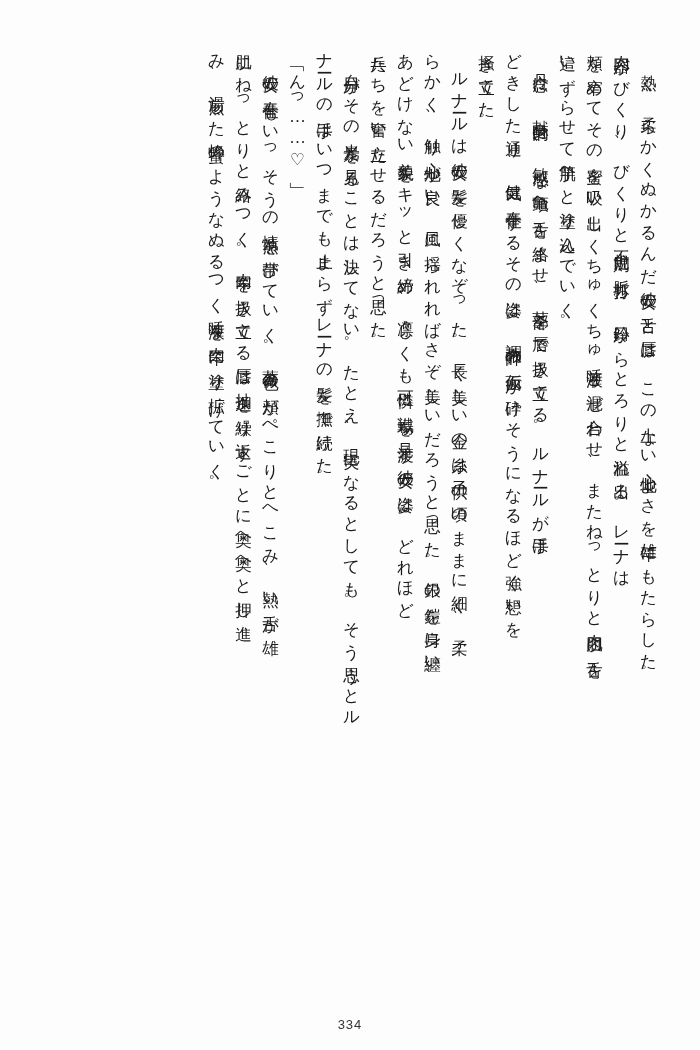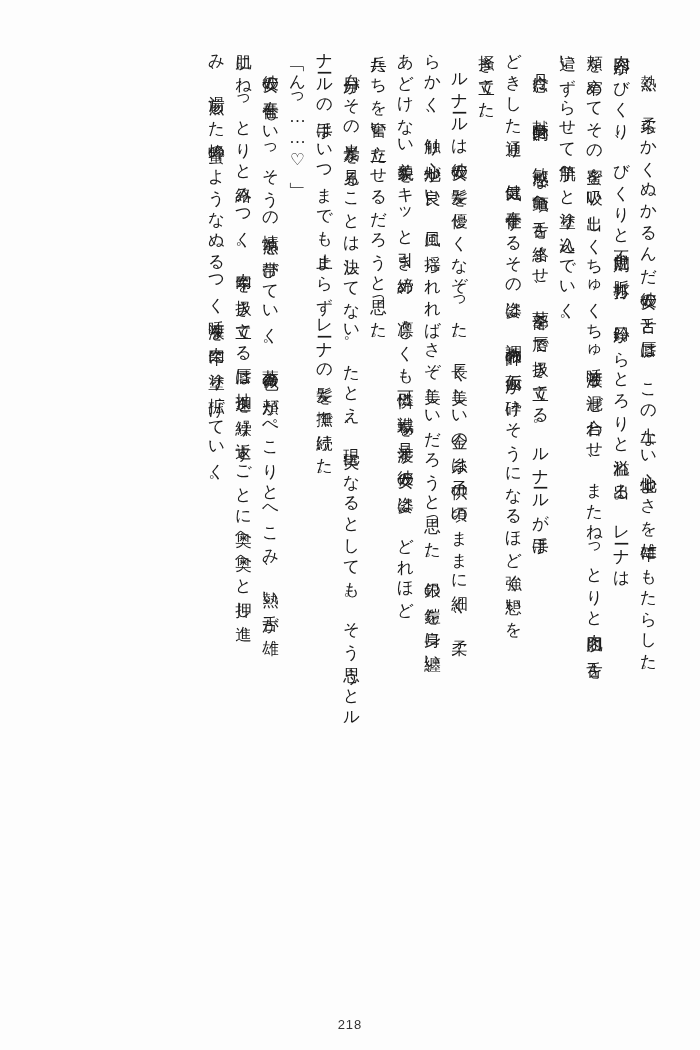--- a/index.html
+++ b/index.html
@@ -80,14 +80,14 @@
       <div class="vline">らかく、触り心地が良い。風に揺られればさぞ美しいだろうと思った。銀の鎧を身に纏い、</div>
       <div class="vline">あどけない美貌をキッと引き締め、凛々しくも可憐に戦場を見渡す彼女の姿は、どれほど</div>
       <div class="vline">兵たちを奮い立たせるだろうと思った。</div>
       <div class="vline indent">自分がその光景を見ることは決してない。たとえ、現実になるとしても。そう思うとル</div>
       <div class="vline">ナールの手はいつまでも止まらずレーナの髪を撫で続けた。</div>
       <div class="vline indent">「んっ……♡」</div>
       <div class="vline indent">彼女の奉仕もいっそうの情熱を帯びていく。薔薇色の頬がぺこりとへこみ、熱い舌が雄</div>
       <div class="vline">肌にねっとりと絡みつく。肉竿を扱き立てる唇は抽送を繰り返すごとに奥へ奥へと押し進</div>
       <div class="vline">み、湯煎した蜂蜜のようなぬるつく唾液を肉竿に塗り拡げていく。</div>
     </div>
-  <div class="page-number">218</div>
+  <div class="page-number">334</div>
 </div>
 
 </body></html>

